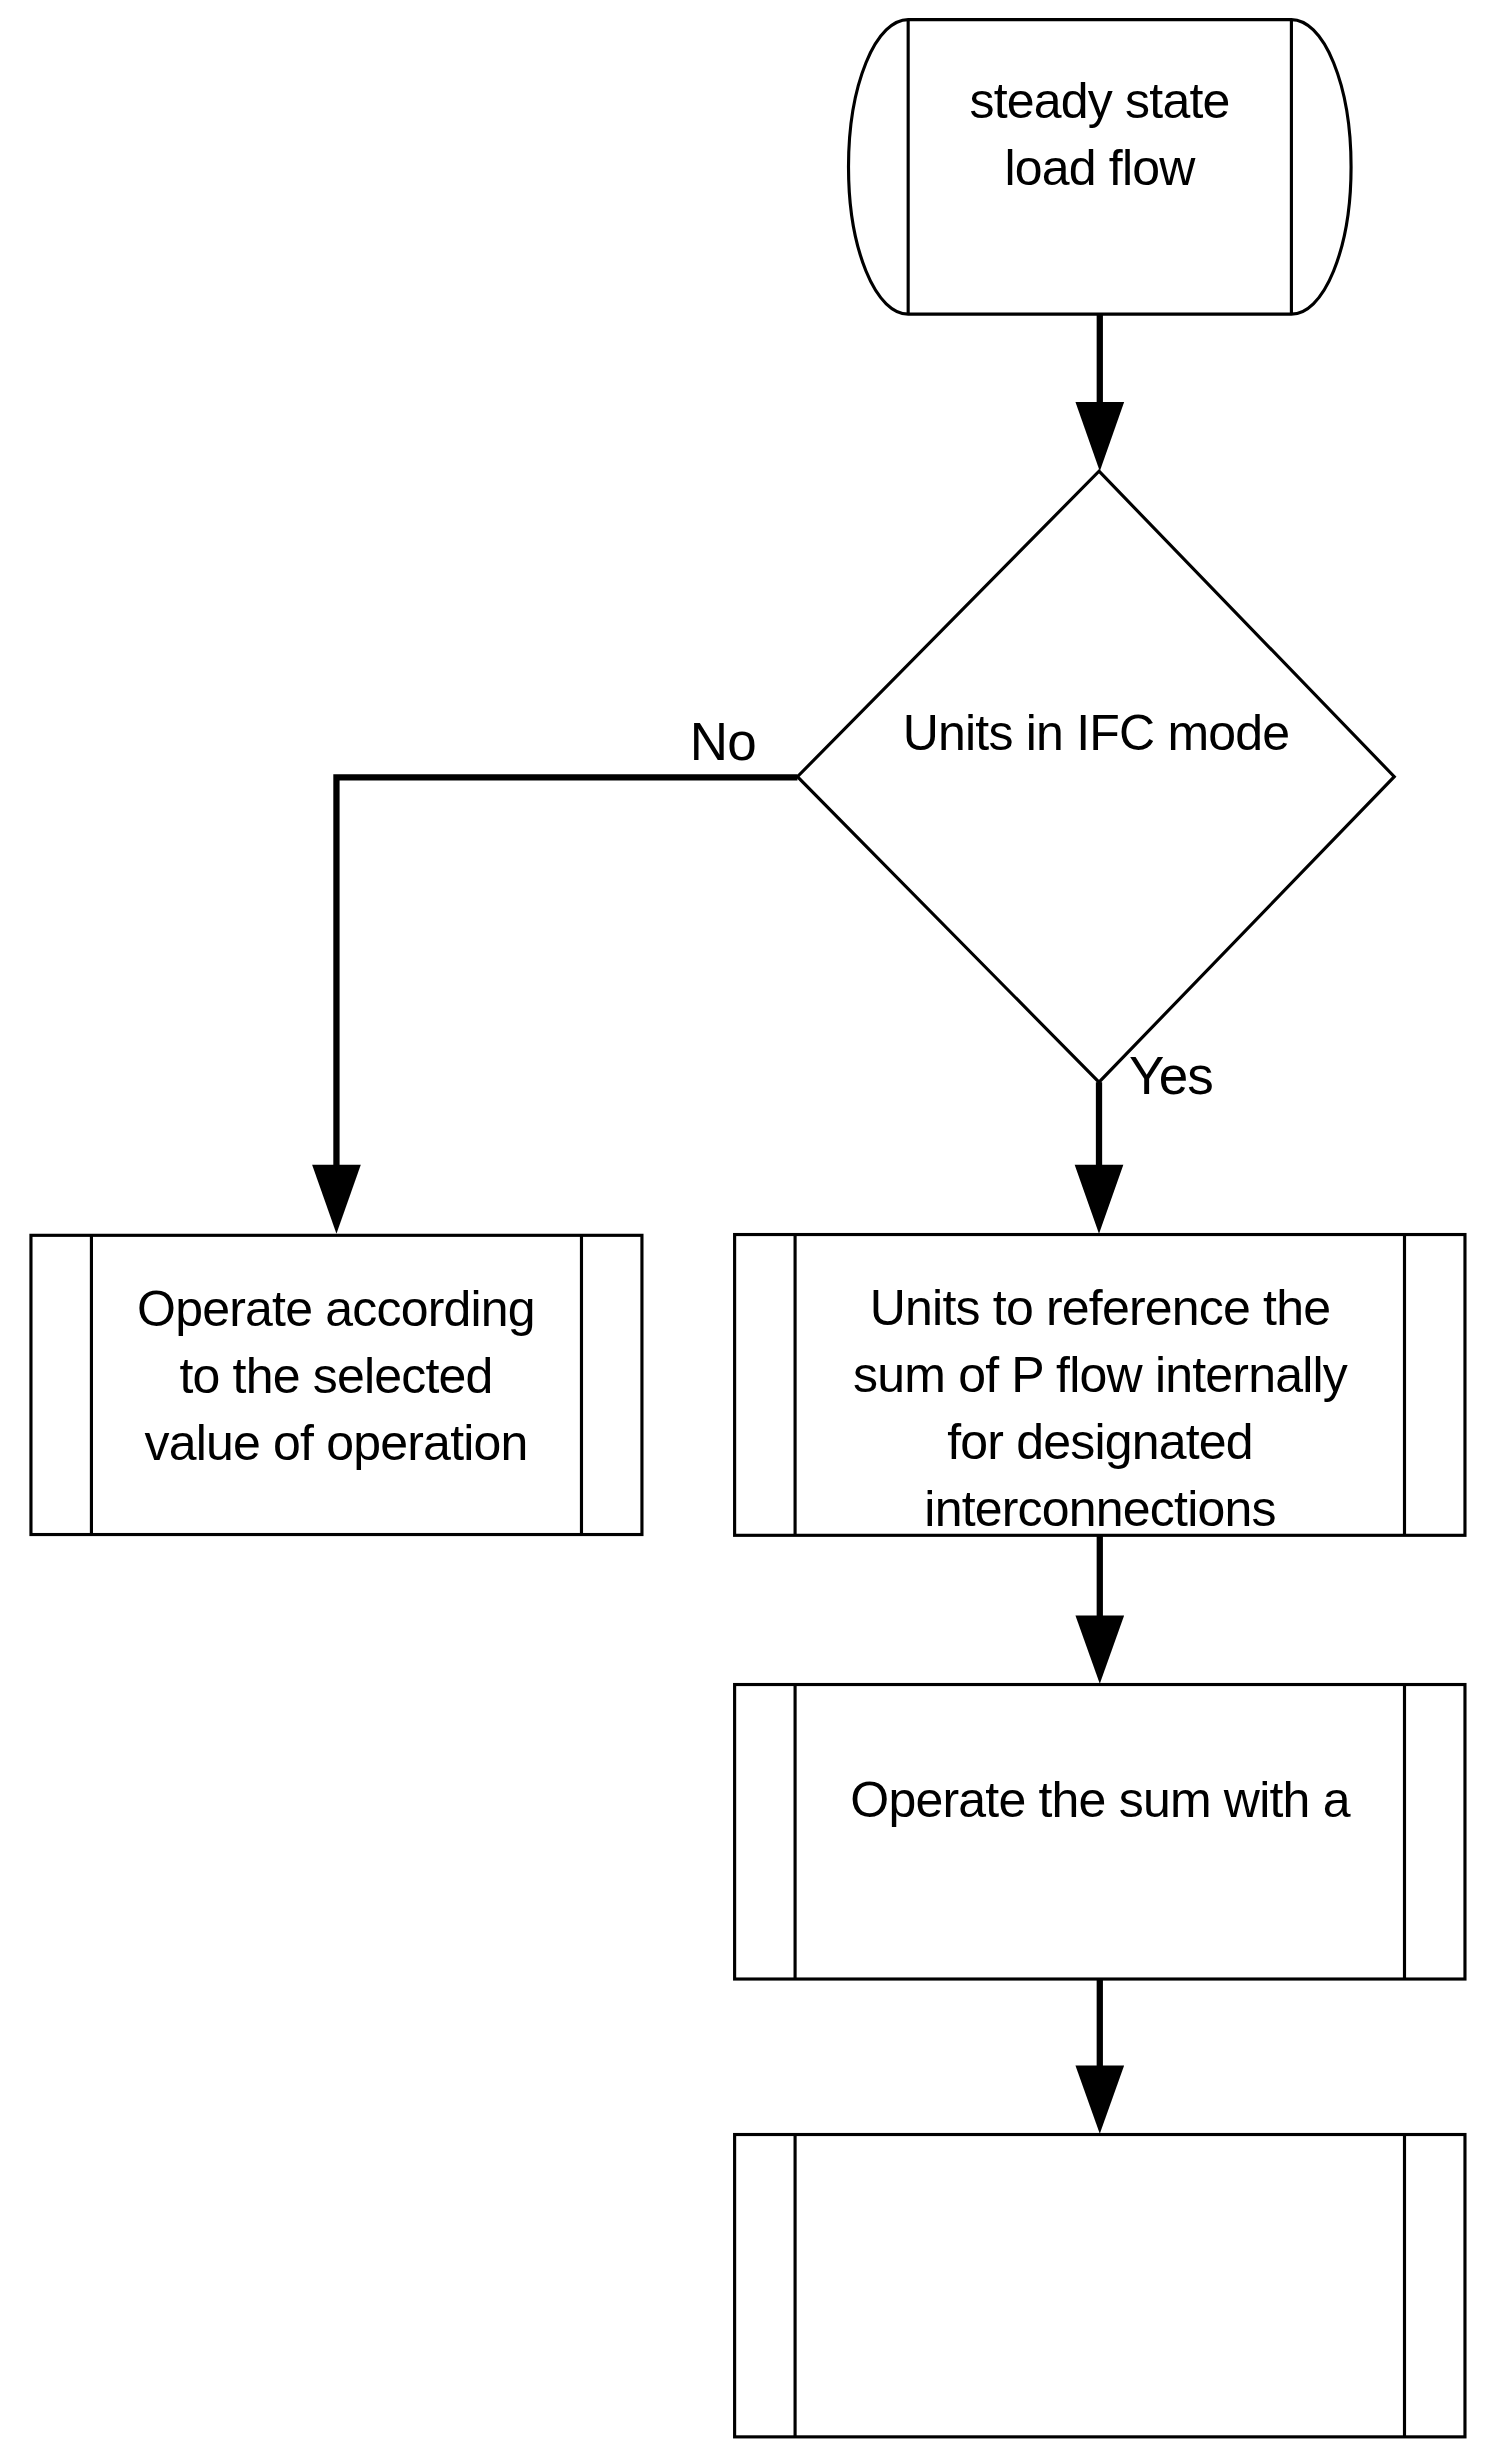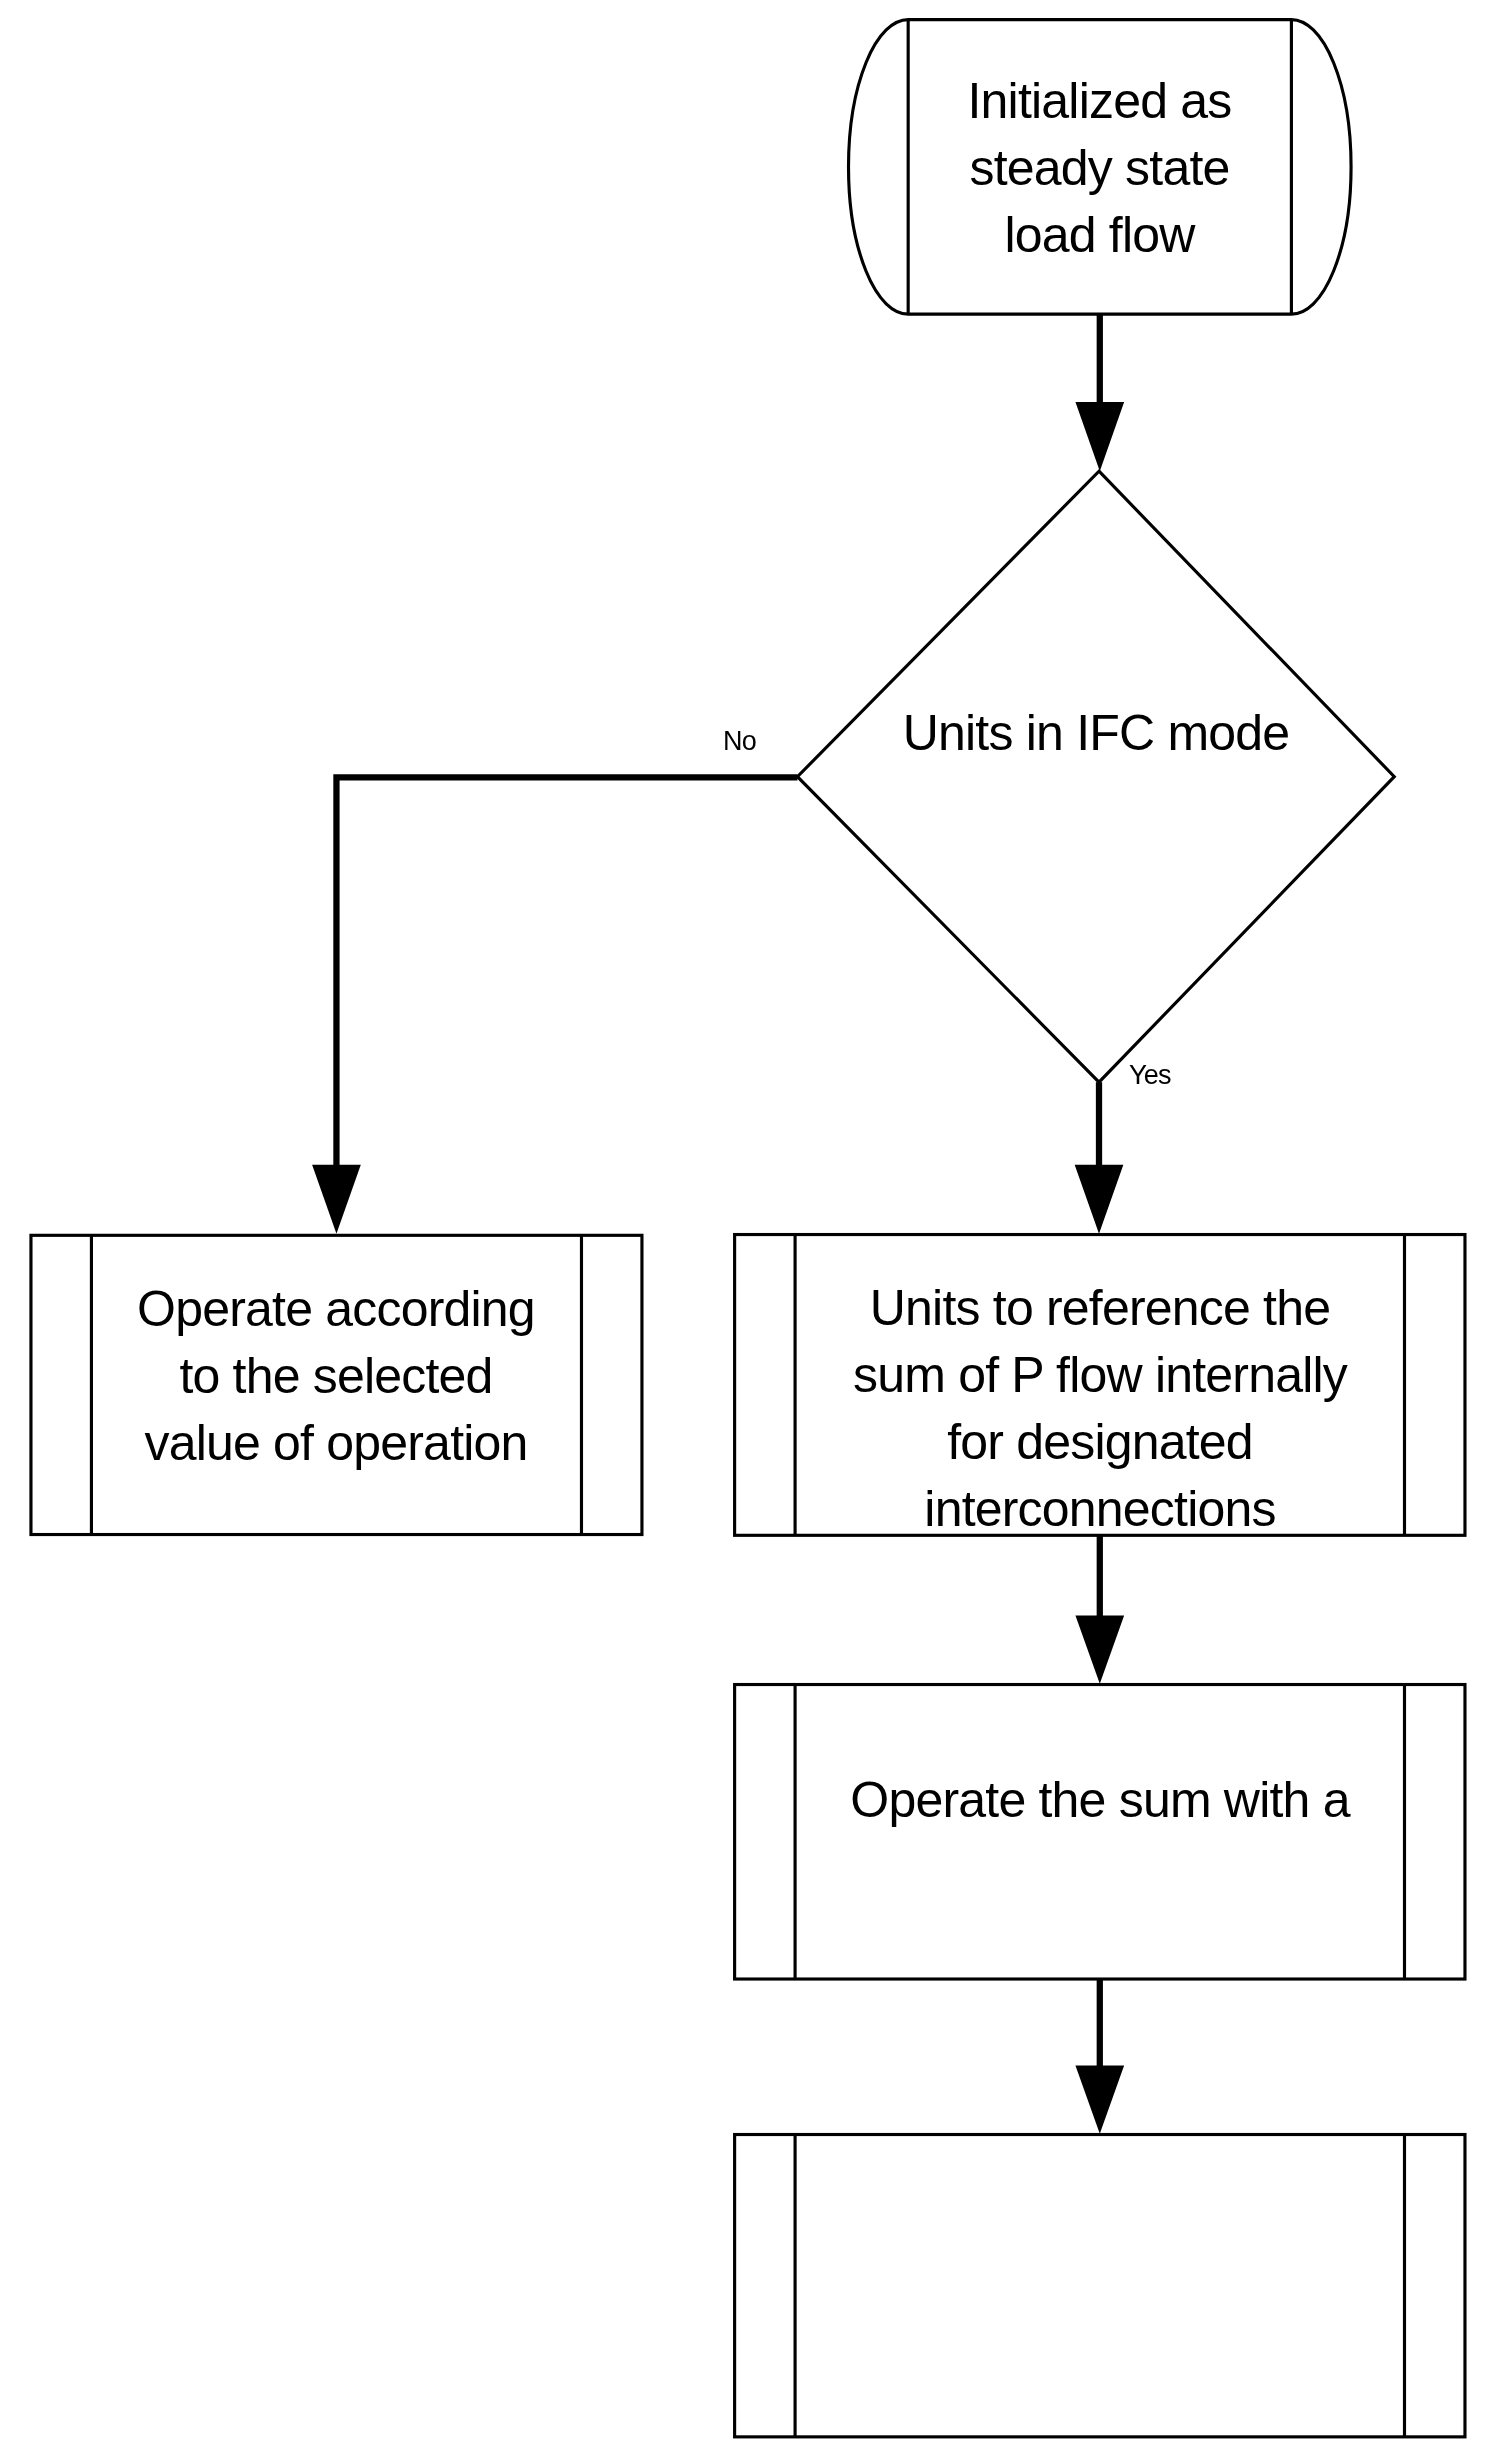--- a/index.html
+++ b/index.html
@@ -25,21 +25,21 @@
     position: absolute;
     text-align: center;
     font-size: 50px;
     line-height: 67px;
     letter-spacing: -0.8px;
     white-space: nowrap;
     color: #000000;
   }
   .edge-label {
     position: absolute;
-    font-size: 27px;
+    font-size: 53px;
     line-height: 41px;
     letter-spacing: -0.8px;
     white-space: nowrap;
     color: #000000;
   }
 </style>
 </head>
 <body>
 
 <div class="canvas">
@@ -78,21 +78,20 @@
 
     <line x1="1400" y1="2520" x2="1400" y2="2638" stroke="#000000" stroke-width="8"></line>
     <polygon points="1369,2630 1431,2630 1400,2717" fill="#000000"></polygon>
 
     <rect x="935" y="2718" width="930" height="385" fill="#ffffff" stroke="#000000" stroke-width="4"></rect>
     <line x1="1012" y1="2718" x2="1012" y2="3103" stroke="#000000" stroke-width="4"></line>
     <line x1="1788" y1="2718" x2="1788" y2="3103" stroke="#000000" stroke-width="4"></line>
   </svg>
 
   <div class="node-text" style="left:864px; top:68px; width:471px;">
-    <div>Initialized as</div>
     <div>steady state</div>
     <div>load flow</div>
   </div>
 
   <div class="node-text" style="left:782px; top:700px; width:628px;">
     <div>Units in IFC mode</div>
   </div>
 
   <div class="edge-label" style="right:736px; top:721px; text-align:right;">No</div>
   <div class="edge-label" style="left:1129px; top:1055px;">Yes</div>

